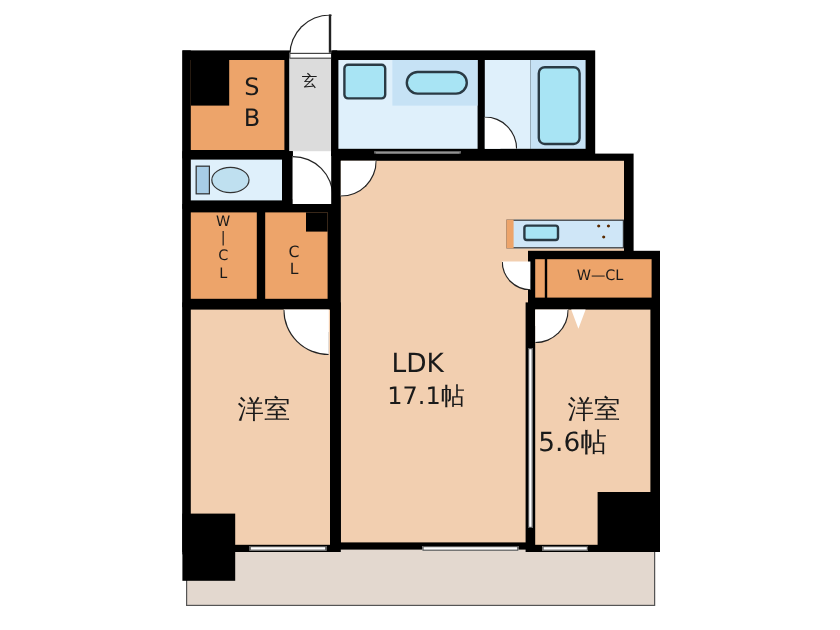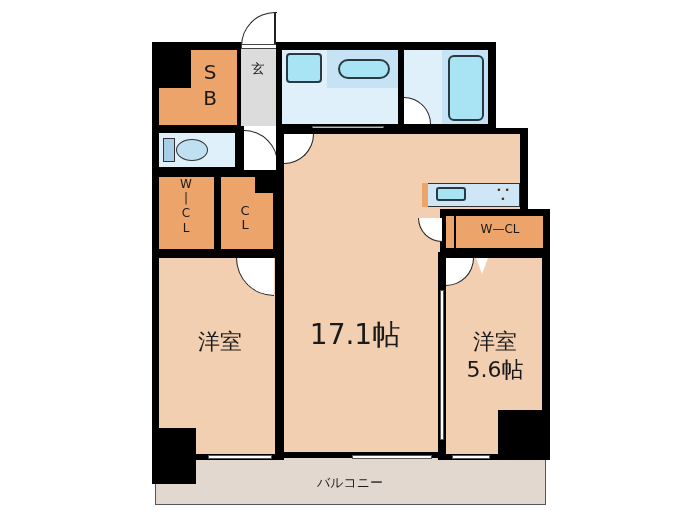--- a/index.html
+++ b/index.html
@@ -16,21 +16,20 @@
   .label { position:absolute; color:#1a1a1a; text-align:center; line-height:1.05; font-family:"DejaVu Sans","Liberation Sans",sans-serif; }
   .door { position:absolute; background:#fff; border:1.5px solid #222; box-sizing:border-box; }
   .win { position:absolute; background:#fff; border:1px solid #555; box-sizing:border-box; }
 </style>
 </head>
 <body>
 
 <div class="abs" style="left:0;top:0;width:700px;height:525px;">
 
   <div class="abs balcony" style="left:155px;top:455px;width:391px;height:50px;"></div>
-  <div class="label" style="left:290px;top:476px;width:120px;font-size:13px;">バルコニー</div>
 
   <div class="abs wall" style="left:152px;top:42px;width:7px;height:420px;"></div>
 
   <div class="abs wall" style="left:152px;top:42px;width:92px;height:90px;"></div>
   <div class="abs storage" style="left:159px;top:50px;width:78px;height:75px;"></div>
   <div class="abs wall" style="left:159px;top:50px;width:32px;height:38px;"></div>
   <div class="label" style="left:195px;top:62px;width:30px;font-size:20px;">S</div>
   <div class="label" style="left:195px;top:88px;width:30px;font-size:20px;">B</div>
 
   <div class="abs hall" style="left:241px;top:48px;width:35px;height:78px;"></div>
@@ -55,21 +54,22 @@
   <div class="abs wet" style="left:159px;top:133px;width:76px;height:34px;"></div>
   <div class="abs" style="left:163px;top:138px;width:12px;height:24px;background:#a8cde6;border:1px solid #333;"></div>
   <div class="abs" style="left:176px;top:139px;width:32px;height:22px;background:#bfe0f0;border:1px solid #333;border-radius:50%;"></div>
 
   <div class="abs room-floor" style="left:244px;top:130px;width:36px;height:46px;background:#fff;"></div>
   <div class="door" style="left:244px;top:130px;width:34px;height:36px;border-top-right-radius:34px;border-left:none;border-bottom:none;"></div>
 
   <div class="abs wall" style="left:276px;top:128px;width:252px;height:330px;"></div>
   <div class="abs room-floor" style="left:284px;top:134px;width:236px;height:318px;"></div>
   <div class="door" style="left:284px;top:134px;width:30px;height:30px;border-bottom-right-radius:30px;border-left:none;border-top:none;"></div>
-  <div class="label" style="left:300px;top:320px;width:110px;font-size:28px;">17.1帖</div>
+  <div class="label" style="left:300px;top:292px;width:96px;font-size:22px;">LDK</div>
+  <div class="label" style="left:300px;top:320px;width:110px;font-size:20px;">17.1帖</div>
 
   <div class="abs" style="left:422px;top:183px;width:98px;height:24px;background:#cfe6f7;border:1px solid #333;"></div>
   <div class="abs storage" style="left:422px;top:183px;width:6px;height:24px;"></div>
   <div class="abs fixture" style="left:436px;top:187px;width:30px;height:14px;border-radius:3px;"></div>
   <div class="abs" style="left:490px;top:186px;width:26px;height:18px;color:#5a2a00;font-size:9px;line-height:9px;text-align:center;">• •<br>•</div>
 
   <div class="abs wall" style="left:152px;top:170px;width:130px;height:86px;"></div>
   <div class="abs storage" style="left:159px;top:177px;width:55px;height:72px;"></div>
   <div class="label" style="left:175px;top:178px;width:22px;font-size:12px;">W</div>
   <div class="label" style="left:175px;top:192px;width:22px;font-size:12px;">|</div>
@@ -92,18 +92,18 @@
   <div class="label" style="left:460px;top:223px;width:80px;font-size:12px;">W—CL</div>
   <div class="door" style="left:418px;top:218px;width:24px;height:24px;border-bottom-left-radius:24px;border-right:none;border-top:none;"></div>
 
   <div class="abs wall" style="left:438px;top:252px;width:112px;height:208px;"></div>
   <div class="abs room-floor" style="left:446px;top:258px;width:96px;height:196px;"></div>
   <div class="door" style="left:446px;top:258px;width:28px;height:28px;border-bottom-right-radius:28px;border-left:none;border-top:none;"></div>
   <div class="abs" style="left:476px;top:258px;width:0;height:0;border-left:6px solid transparent;border-right:6px solid transparent;border-top:16px solid #fff;"></div>
   <div class="win" style="left:440px;top:290px;width:4px;height:150px;"></div>
   <div class="abs wall" style="left:498px;top:410px;width:46px;height:46px;"></div>
   <div class="label" style="left:455px;top:330px;width:80px;font-size:22px;">洋室</div>
-  <div class="label" style="left:455px;top:358px;width:80px;font-size:22px;">5.6帖</div>
+  <div class="label" style="left:437px;top:358px;width:80px;font-size:22px;">5.6帖</div>
 
   <div class="win" style="left:208px;top:455px;width:64px;height:4px;"></div>
   <div class="win" style="left:352px;top:455px;width:80px;height:4px;"></div>
   <div class="win" style="left:452px;top:455px;width:38px;height:4px;"></div>
 </div>
 
 </body></html>

